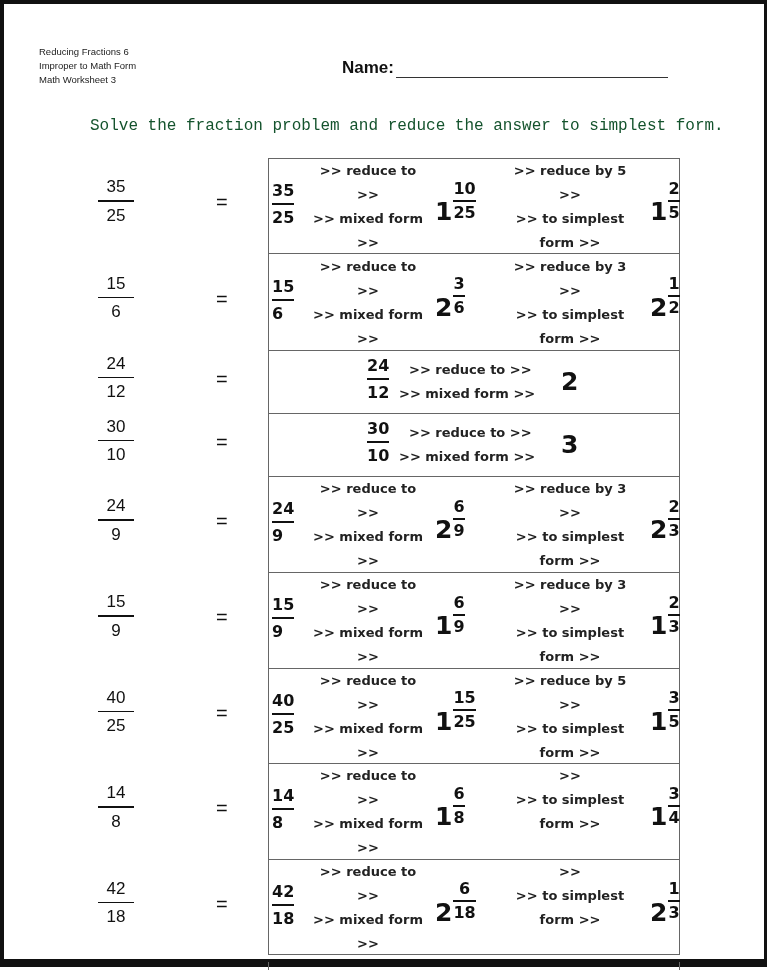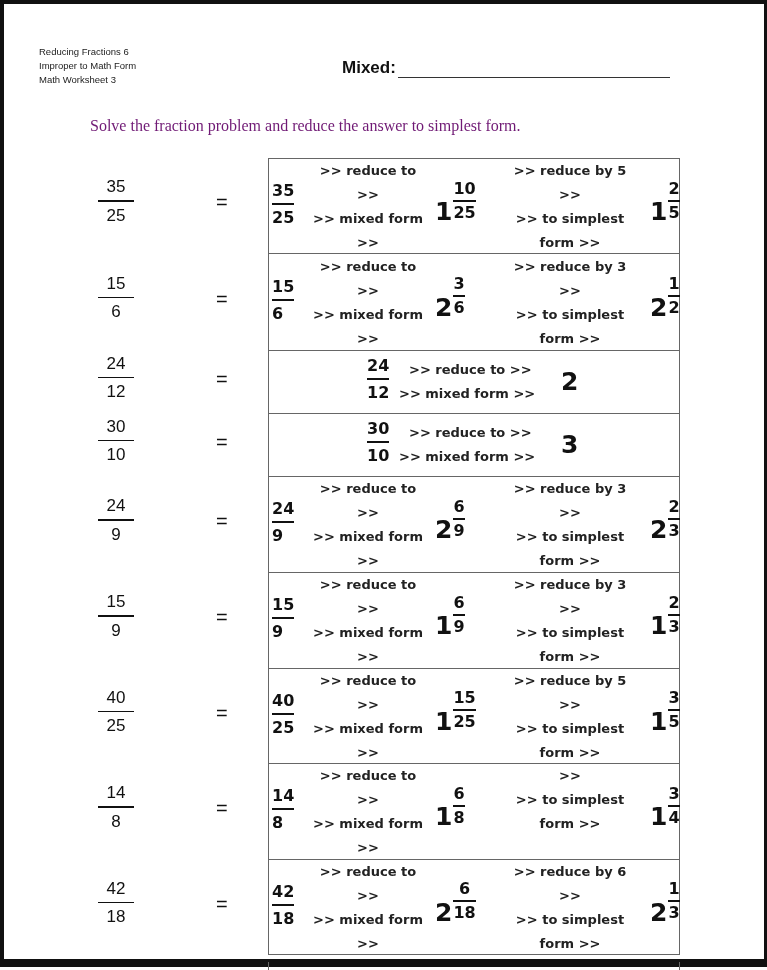--- a/index.html
+++ b/index.html
@@ -13,21 +13,21 @@
       font-family: "Liberation Sans", sans-serif; font-size: 9.5px; line-height: 14px; color: #222;
     }
     .name-wrap {
       position: absolute; left: 342px; top: 58px;
       font-family: "Liberation Sans", sans-serif; font-weight: bold; font-size: 17px; color: #111;
       display: flex; align-items: flex-end;
     }
     .name-line { display: inline-block; width: 272px; border-bottom: 1.5px solid #333; margin-left: 2px; height: 17px; }
     .instructions {
       position: absolute; left: 90px; top: 117px;
-      font-family: Liberation Serif, serif; font-size: 16px; color: #701a75;
+      font-family: Liberation Mono, monospace; font-size: 16px; color: #14532d;
     }
     .rows { position: absolute; left: 0; top: 158px; width: 760px; }
     .row { position: relative; width: 760px; }
     .q-frac {
       position: absolute; left: 98px; width: 36px; text-align: center;
       font-family: "Liberation Sans", sans-serif; font-size: 17px; color: #111;
     }
     .q-frac .num, .q-frac .den { display: block; line-height: 20px; }
     .q-frac .bar { display: block; height: 1.5px; background: #111; margin: 3px 0 4px 0; }
     .eq {
@@ -59,21 +59,21 @@
 
 <div class="page"></div>
 
 <div class="meta">
   <div>Reducing Fractions 6</div>
   <div>Improper to Math Form</div>
   <div>Math Worksheet 3</div>
 </div>
 
 <div class="name-wrap">
-  <span>Mixed:</span>
+  <span>Name:</span>
   <span class="name-line"></span>
 </div>
 
 <div class="instructions">Solve the fraction problem and reduce the answer to simplest form.</div>
 
 <div class="rows" id="rows">
     <div class="row" style="height:96px">
       <div class="q-frac" style="top:19px">
         <span class="num">35</span>
         <span class="bar"></span>
@@ -391,21 +391,20 @@
         </div>
         <div class="mixed" style="left:166px;top:17.5px">
           <span class="whole" style="margin-top:22px">2</span>
           <span class="fr">
             <span class="n">6</span>
             <span class="b"></span>
             <span class="d">18</span>
           </span>
         </div>
         <div class="step" style="left:226px;width:150px;top:-0.5px">
-          <div>&gt;&gt; reduce by 6</div>
           <div>&gt;&gt;</div>
           <div>&gt;&gt; to simplest</div>
           <div>form &gt;&gt;</div>
         </div>
         <div class="mixed" style="left:381px;top:17.5px">
           <span class="whole" style="margin-top:22px">2</span>
           <span class="fr">
             <span class="n">1</span>
             <span class="b"></span>
             <span class="d">3</span>

